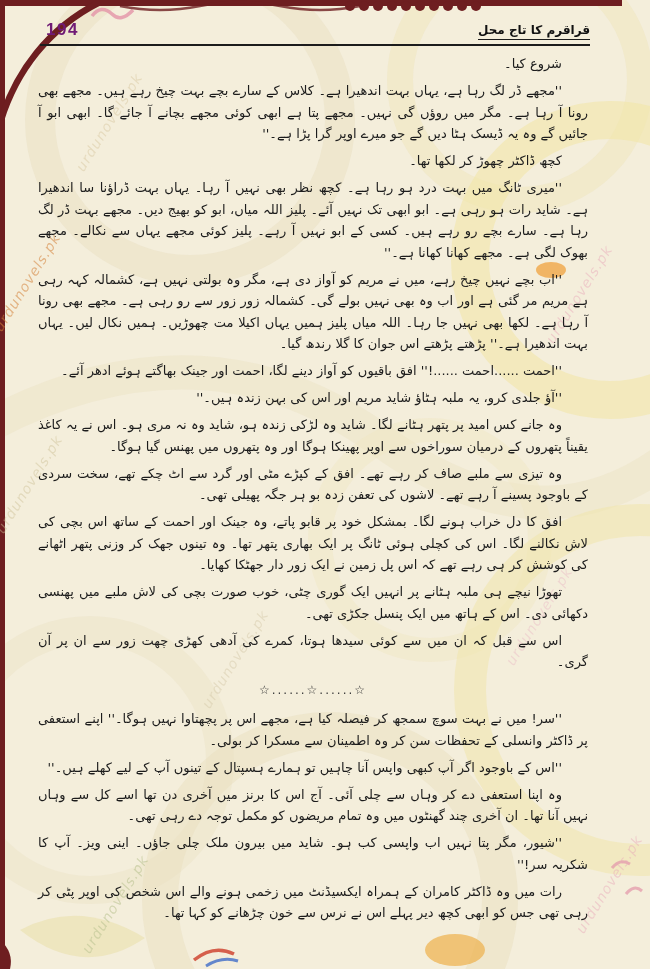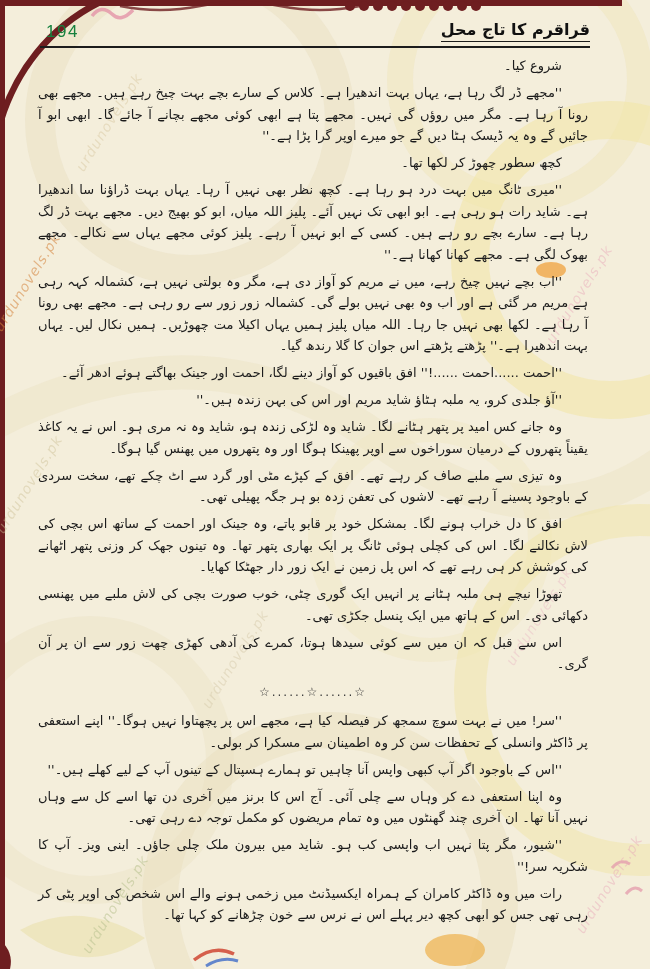--- a/index.html
+++ b/index.html
@@ -23,25 +23,25 @@
   .wm6{left:92px;top:940px;color:#b9c290;opacity:.55;}
   .wm7{left:586px;top:920px;color:#e8a7b8;opacity:.45;}
   .wm8{left:6px;top:520px;color:#cdc096;opacity:.45;}
   .header{
     position:relative;margin:20px 60px 0 40px;
     display:flex;justify-content:space-between;align-items:flex-end;
     border-bottom:2.5px solid #1c1c1c;padding-bottom:4px;
   }
   .page-num{
     font-family:"Liberation Sans",sans-serif;
-    font-weight:normal;font-size:17px;color:#15803d;
+    font-weight:bold;font-size:17px;color:#701a75;
     letter-spacing:1.5px;direction:ltr;padding:0 6px;
   }
   .book-title{
-    direction:rtl;font-weight:bold;font-size:16px;color:#111;
+    direction:rtl;font-weight:bold;font-size:12px;color:#111;
     border-bottom:1.5px solid #1c1c1c;padding-bottom:2px;
   }
   .content{
     position:relative;margin:7px 62px 0 38px;
     direction:rtl;text-align:justify;
     font-size:13px;line-height:21.5px;color:#1c1c1c;
   }
   .content p{margin:5.5px 0;}
   .content p.para, .content p.line{text-indent:26px;}
   .content p.line{text-align:right;}
@@ -107,21 +107,21 @@
   <span class="wm wm8">urdunovels.pk</span>
 
   <div class="header">
     <span class="page-num">194</span>
     <span class="book-title">قراقرم کا تاج محل</span>
   </div>
 
   <div class="content">
       <p class="line">شروع کیا۔</p>
       <p class="para">''مجھے ڈر لگ رہا ہے، یہاں بہت اندھیرا ہے۔ کلاس کے سارے بچے بہت چیخ رہے ہیں۔ مجھے بھی رونا آ رہا ہے۔ مگر میں روؤں گی نہیں۔ مجھے پتا ہے ابھی کوئی مجھے بچانے آ جائے گا۔ ابھی ابو آ جائیں گے وہ یہ ڈیسک ہٹا دیں گے جو میرے اوپر گرا پڑا ہے۔''</p>
-      <p class="line">کچھ سطور چھوڑ کر لکھا تھا۔</p>
+      <p class="line">کچھ ڈاکٹر چھوڑ کر لکھا تھا۔</p>
       <p class="para">''میری ٹانگ میں بہت درد ہو رہا ہے۔ کچھ نظر بھی نہیں آ رہا۔ یہاں بہت ڈراؤنا سا اندھیرا ہے۔ شاید رات ہو رہی ہے۔ ابو ابھی تک نہیں آئے۔ پلیز اللہ میاں، ابو کو بھیج دیں۔ مجھے بہت ڈر لگ رہا ہے۔ سارے بچے رو رہے ہیں۔ کسی کے ابو نہیں آ رہے۔ پلیز کوئی مجھے یہاں سے نکالے۔ مجھے بھوک لگی ہے۔ مجھے کھانا کھانا ہے۔''</p>
       <p class="para">''اب بچے نہیں چیخ رہے، میں نے مریم کو آواز دی ہے، مگر وہ بولتی نہیں ہے، کشمالہ کہہ رہی ہے مریم مر گئی ہے اور اب وہ بھی نہیں بولے گی۔ کشمالہ زور زور سے رو رہی ہے۔ مجھے بھی رونا آ رہا ہے۔ لکھا بھی نہیں جا رہا۔ اللہ میاں پلیز ہمیں یہاں اکیلا مت چھوڑیں۔ ہمیں نکال لیں۔ یہاں بہت اندھیرا ہے۔'' پڑھتے پڑھتے اس جوان کا گلا رندھ گیا۔</p>
       <p class="para">''احمت ......احمت ......!'' افق باقیوں کو آواز دینے لگا، احمت اور جینک بھاگتے ہوئے ادھر آئے۔</p>
       <p class="para">''آؤ جلدی کرو، یہ ملبہ ہٹاؤ شاید مریم اور اس کی بہن زندہ ہیں۔''</p>
       <p class="para">وہ جانے کس امید پر پتھر ہٹانے لگا۔ شاید وہ لڑکی زندہ ہو، شاید وہ نہ مری ہو۔ اس نے یہ کاغذ یقیناً پتھروں کے درمیان سوراخوں سے اوپر پھینکا ہوگا اور وہ پتھروں میں پھنس گیا ہوگا۔</p>
       <p class="para">وہ تیزی سے ملبے صاف کر رہے تھے۔ افق کے کپڑے مٹی اور گرد سے اٹ چکے تھے، سخت سردی کے باوجود پسینے آ رہے تھے۔ لاشوں کی تعفن زدہ بو ہر جگہ پھیلی تھی۔</p>
       <p class="para">افق کا دل خراب ہونے لگا۔ بمشکل خود پر قابو پاتے، وہ جینک اور احمت کے ساتھ اس بچی کی لاش نکالنے لگا۔ اس کی کچلی ہوئی ٹانگ پر ایک بھاری پتھر تھا۔ وہ تینوں جھک کر وزنی پتھر اٹھانے کی کوشش کر ہی رہے تھے کہ اس پل زمین نے ایک زور دار جھٹکا کھایا۔</p>
       <p class="para">تھوڑا نیچے ہی ملبہ ہٹانے پر انہیں ایک گوری چٹی، خوب صورت بچی کی لاش ملبے میں پھنسی دکھائی دی۔ اس کے ہاتھ میں ایک پنسل جکڑی تھی۔</p>
       <p class="para">اس سے قبل کہ ان میں سے کوئی سیدھا ہوتا، کمرے کی آدھی کھڑی چھت زور سے ان پر آن گری۔</p>
       <p class="divider">☆......☆......☆</p>

